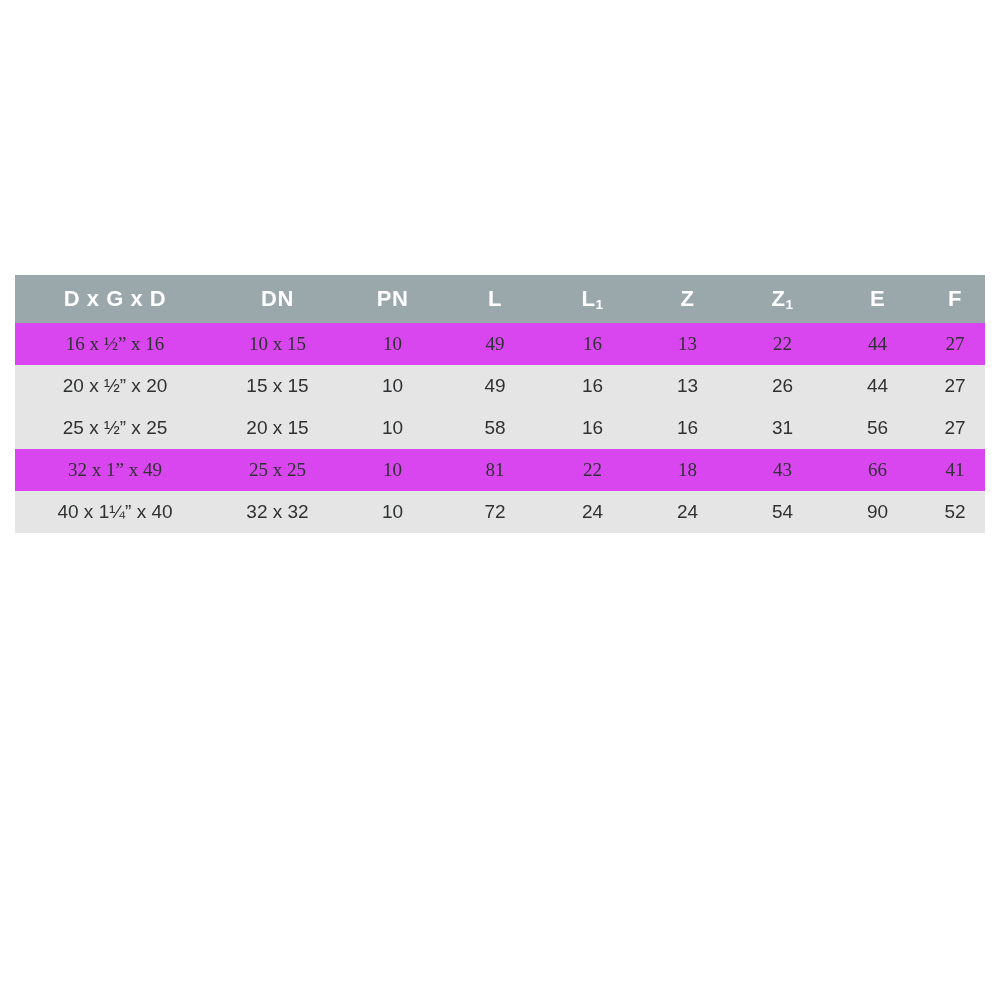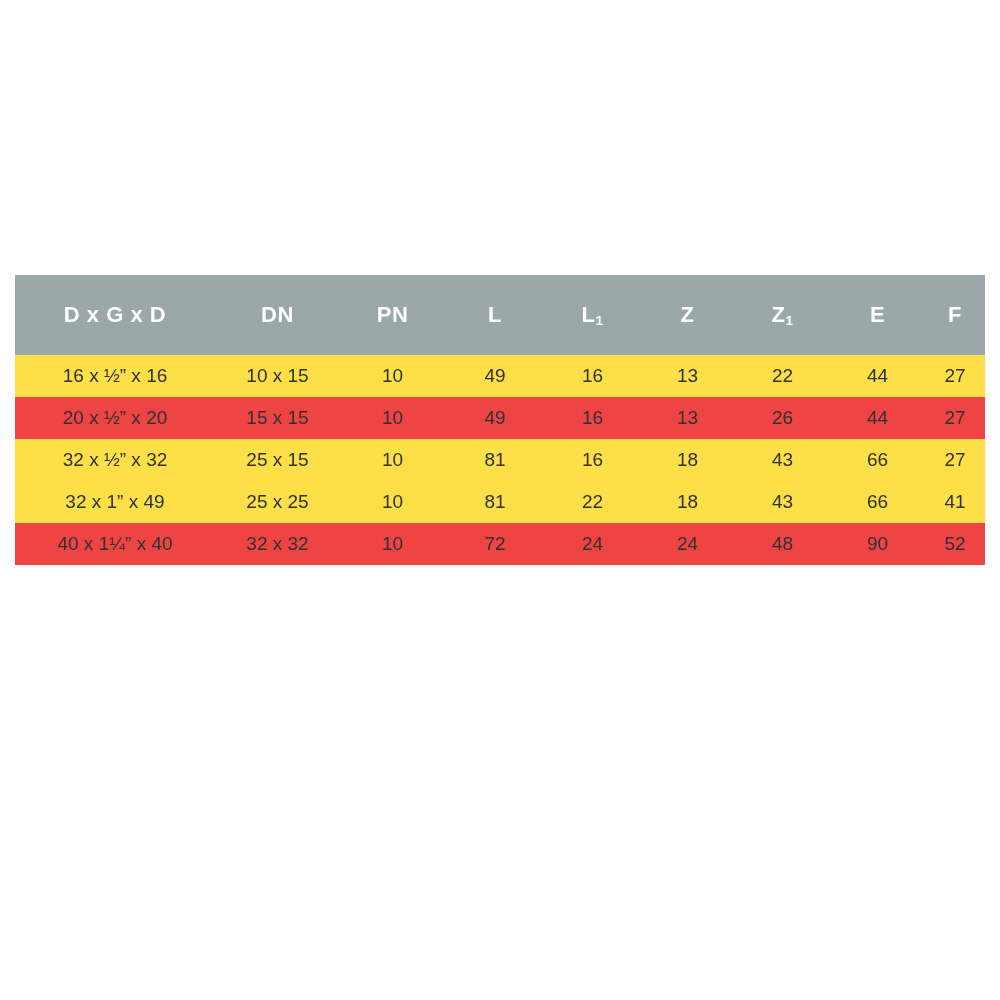--- a/index.html
+++ b/index.html
@@ -27,42 +27,43 @@
     border-collapse: collapse;
     width: 970px;
     table-layout: fixed;
   }
   table.spec thead th {
     background: #9aa7ab;
     color: #ffffff;
     font-size: 22px;
     font-weight: bold;
     height: 48px;
-    padding: 16px;
+    padding: 0;
     text-align: center;
     vertical-align: middle;
     letter-spacing: 0.5px;
     margin-left: 46px;
   }
   table.spec thead th.first {
     text-align: center;
   }
   table.spec tbody td {
     font-size: 19px;
     color: #2f3133;
     height: 42px;
     padding: 0;
     text-align: center;
     vertical-align: middle;
   }
   table.spec tbody tr.odd td {
-    background: #fde047;
+    background: #d946ef;
+    font-family: Liberation Serif, serif;
   }
   table.spec tbody tr.even td {
-    background: #ef4444;
+    background: #e5e5e5;
   }
   td.first, th.first {
     text-align: center;
     padding-left: 0;
   }
   .sub {
     font-size: 0.62em;
     vertical-align: -0.22em;
     line-height: 0;
   }
@@ -122,49 +123,49 @@
             <td class="first">20 x ½” x 20</td>
             <td>15 x 15</td>
             <td>10</td>
             <td>49</td>
             <td>16</td>
             <td>13</td>
             <td>26</td>
             <td>44</td>
             <td>27</td>
           </tr>
-          <tr class="odd">
-            <td class="first">32 x ½” x 32</td>
-            <td>25 x 15</td>
+          <tr class="even">
+            <td class="first">25 x ½” x 25</td>
+            <td>20 x 15</td>
             <td>10</td>
-            <td>81</td>
+            <td>58</td>
             <td>16</td>
-            <td>18</td>
-            <td>43</td>
-            <td>66</td>
+            <td>16</td>
+            <td>31</td>
+            <td>56</td>
             <td>27</td>
           </tr>
           <tr class="odd">
             <td class="first">32 x 1” x 49</td>
             <td>25 x 25</td>
             <td>10</td>
             <td>81</td>
             <td>22</td>
             <td>18</td>
             <td>43</td>
             <td>66</td>
             <td>41</td>
           </tr>
           <tr class="even">
             <td class="first">40 x 1¼” x 40</td>
             <td>32 x 32</td>
             <td>10</td>
             <td>72</td>
             <td>24</td>
             <td>24</td>
-            <td>48</td>
+            <td>54</td>
             <td>90</td>
             <td>52</td>
           </tr>
         </tbody>
     </table>
   </div>
 </div>
 
 </body></html>

